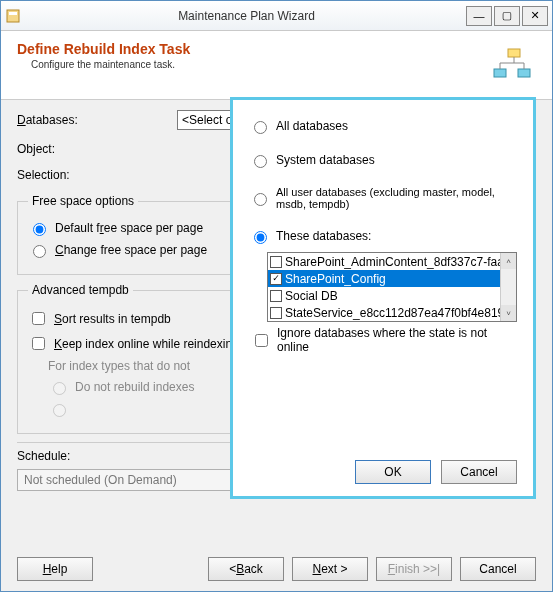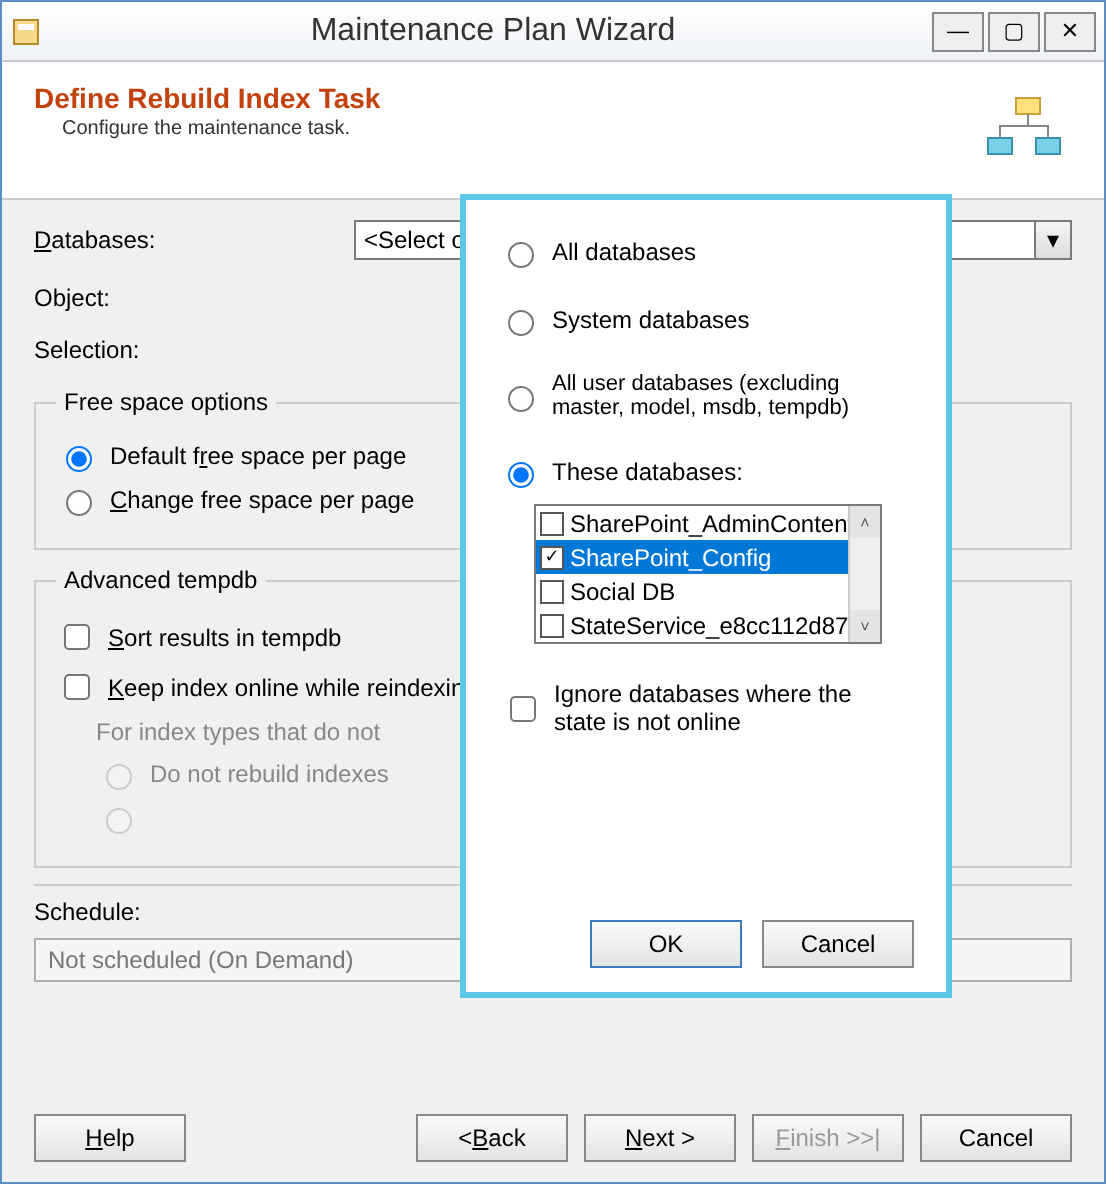--- a/index.html
+++ b/index.html
@@ -1,20 +1,20 @@
 <!DOCTYPE html>
 <html><head>
 <meta charset="utf-8">
 <style>
   * { box-sizing: border-box; font-family: "Segoe UI", Tahoma, sans-serif; font-size: 12px; }
   body { margin: 0; background: #fff; }
   .window { width: 553px; height: 592px; border: 1px solid #5a8fc0; background: #f0f0f0; position: relative; }
   .titlebar { height: 30px; background: linear-gradient(#fff,#eef2f6); border-bottom: 1px solid #c9c9c9; display:flex; align-items:center; padding:0 4px; }
   .titlebar .icon { width:16px; height:16px; margin-right:6px; }
-  .titlebar .title { flex:1; text-align:center; font-size:16px; color:#333; }
+  .titlebar .title { flex:1; text-align:center; font-size:12px; color:#333; }
   .winbtns { display:flex; gap:2px; }
   .winbtn { width:26px; height:20px; border:1px solid #888; background:#efefef; display:flex; align-items:center; justify-content:center; font-family:Arial; font-size:11px; cursor:default; }
   .header { background:#fff; border-bottom:1px solid #ccc; padding:10px 16px; display:flex; }
   .header-text { flex:1; }
   .header h1 { margin:0; font-size:14px; font-weight:bold; color:#c2410c; }
   .header p { margin:2px 0 0 14px; font-size:10px; color:#333; }
   .header-img { width:48px; height:48px; background:#fff; border:0; margin-left:8px; display:flex; align-items:center; justify-content:center; }
   .content { position:relative; padding:10px 16px; }
   .form-row { display:flex; align-items:center; margin-bottom:12px; }
   .form-row label { width:160px; text-decoration: none; }
@@ -29,31 +29,31 @@
   .disabled { color:#888; }
   .schedule-row { display:flex; gap:6px; align-items:center; margin-top:6px; }
   .schedule-box { flex:1; height:22px; border:1px solid #b0b0b0; background:#f5f5f5; color:#777; display:flex; align-items:center; padding:0 6px; }
   .footer { position:absolute; bottom:10px; left:0; right:0; padding:0 16px; display:flex; gap:8px; align-items:center; }
   .btn { height:24px; min-width:76px; border:1px solid #888; background:linear-gradient(#fafafa,#e4e4e4); display:flex; align-items:center; justify-content:center; padding:0 10px; cursor:default; }
   .btn.disabled { color:#999; }
   .spacer { flex:1; }
   hr.sep { border:none; border-top:1px solid #ccc; margin:6px 0; }
 
   
-  .panel { position:absolute; left:229px; top:96px; width:246px; height:402px; background:#fff; border:3px solid #5cc8e8; padding:18px 32px 14px 16px; z-index:5; }
+  .panel { position:absolute; left:229px; top:96px; width:306px; height:402px; background:#fff; border:3px solid #5cc8e8; padding:18px 16px 14px 16px; z-index:5; }
   .panel .radio { margin:0 0 18px 0; }
   .panel .radio.tight { margin-bottom:8px; }
   .panel .dblist { border:1px solid #7a7a7a; height:70px; margin-left:18px; overflow:hidden; position:relative; }
   .dbrow { height:17px; display:flex; align-items:center; padding:0 2px; gap:3px; font-size:11px; white-space:nowrap; overflow:hidden; }
   .dbrow.selected { background:#0078d7; color:#fff; }
   .dbrow .cb { width:12px; height:12px; border:1px solid #555; background:#fff; display:flex; align-items:center; justify-content:center; font-size:9px; line-height:1; color:#000; flex-shrink:0; }
   .dblist .vscroll { position:absolute; right:0; top:0; bottom:0; width:16px; background:#efefef; border-left:1px solid #ccc; display:flex; flex-direction:column; }
   .vscroll .sbtn { height:16px; display:flex; align-items:center; justify-content:center; font-size:8px; color:#555; background:#e4e4e4; }
   .vscroll .thumb { flex:1; }
-  .panel .check { margin:18px 0 0 2px; }
+  .panel .check { margin:4px 0 0 2px; }
   .panel-footer { position:absolute; bottom:12px; right:16px; display:flex; gap:10px; }
 </style>
 </head>
 <body>
 
 <div class="window">
   <div class="titlebar">
     <span class="icon">
       <svg width="16" height="16">
           <rect x="2" y="2" width="12" height="12" fill="#f5d88a" stroke="#b58a2a"></rect>

